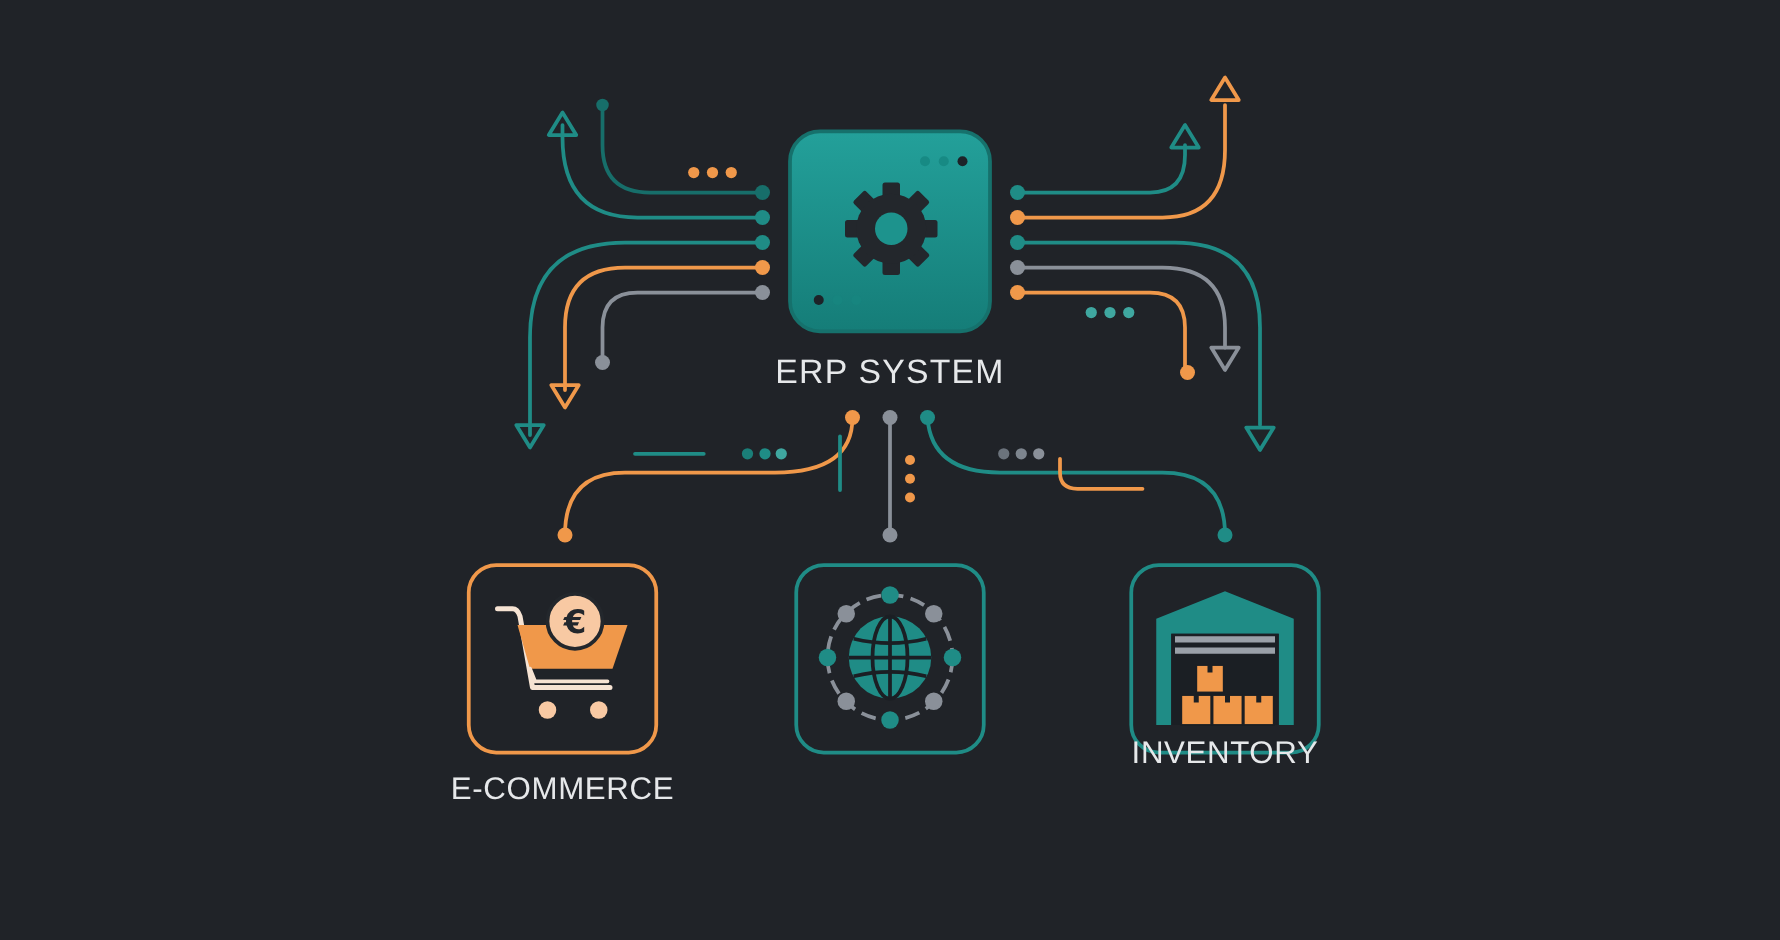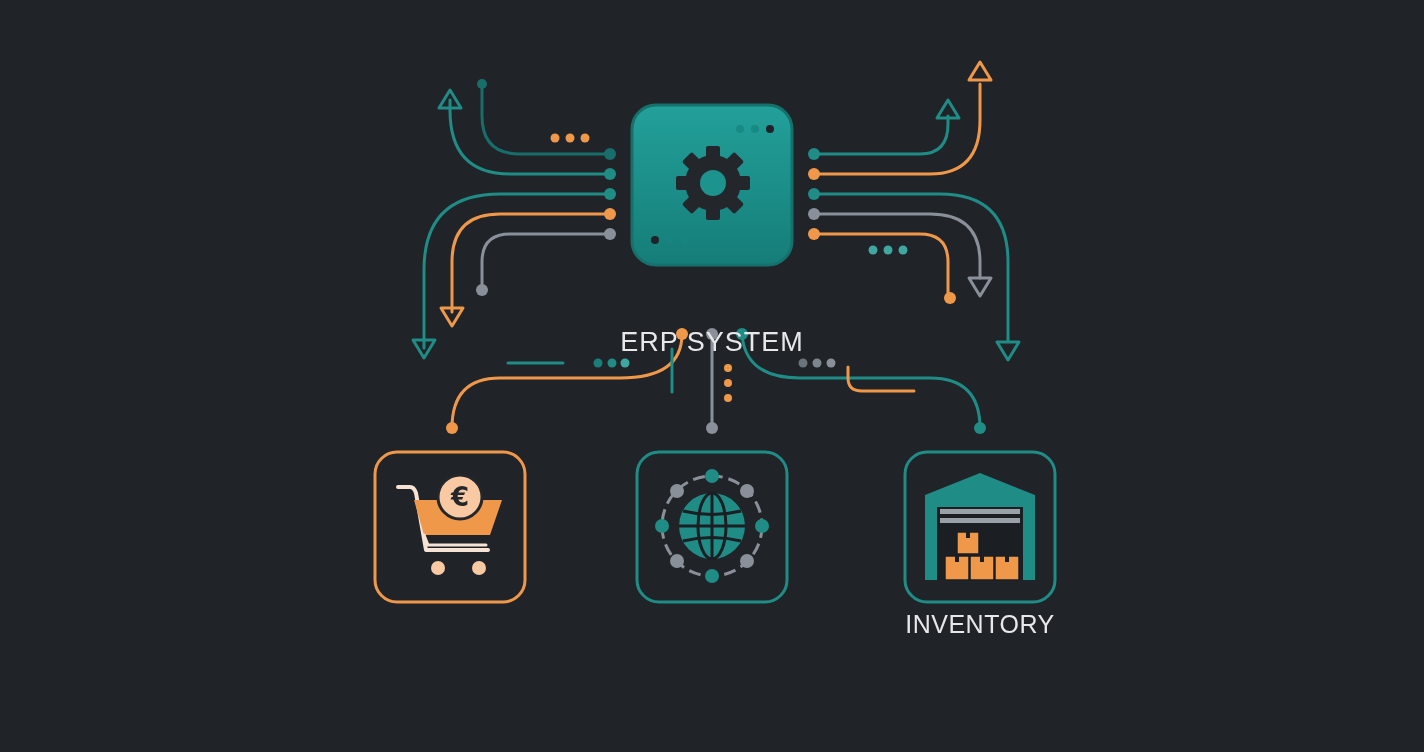--- a/index.html
+++ b/index.html
@@ -181,15 +181,16 @@
       <g fill="#1b1f24">
         <rect x="966" y="532" width="4" height="6"></rect>
         <rect x="955" y="556" width="4" height="6"></rect>
         <rect x="980" y="556" width="4" height="6"></rect>
         <rect x="1005" y="556" width="4" height="6"></rect>
       </g>
     </g>
   </g>
 </svg>
 
-<div class="label erp-label" style="left:712px; top:282px;margin-top:45px;">ERP SYSTEM</div>
-<div class="label" style="left:980px; top:610px;">INVENTORY</div>
+<div class="label erp-label" style="left:712px; top:282px;">ERP SYSTEM</div>
+<div class="label" style="left:450px; top:617px;">E-COMMERCE</div>
+<div class="label" style="left:980px; top:588px;">INVENTORY</div>
 </div>
 
 </body></html>

